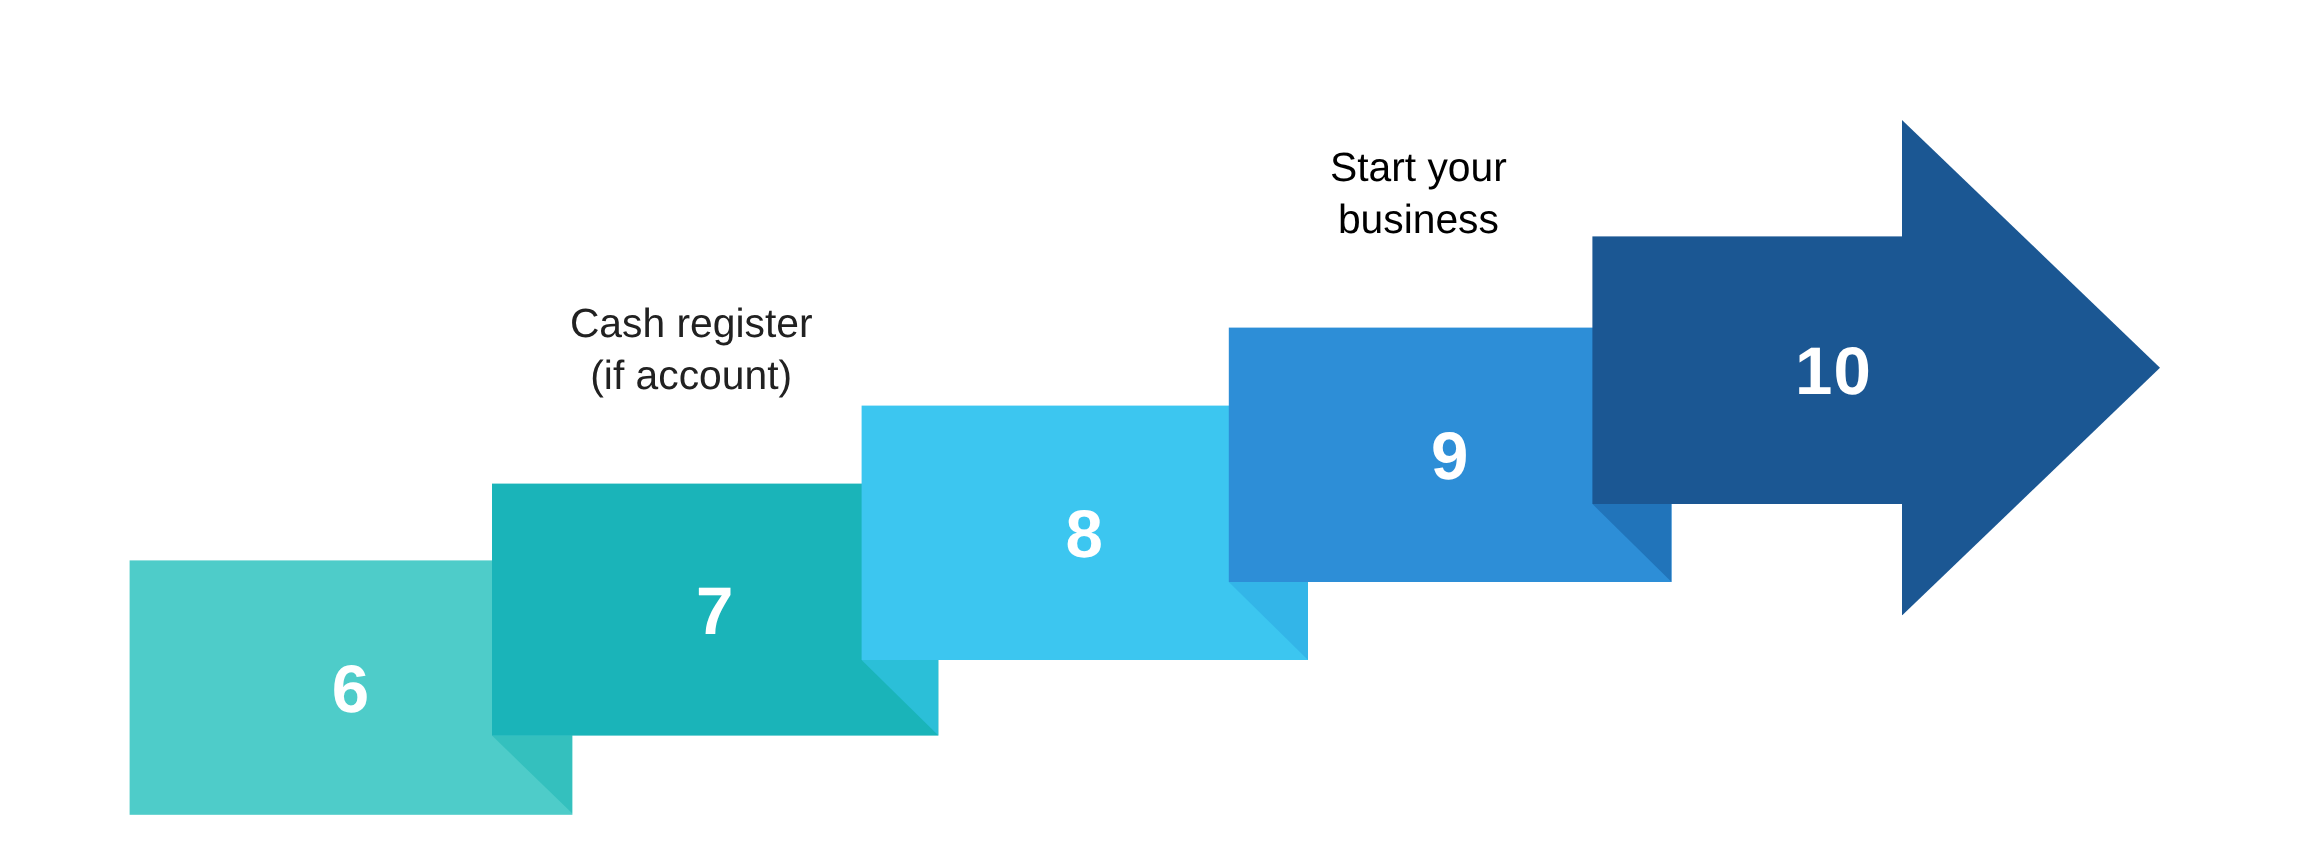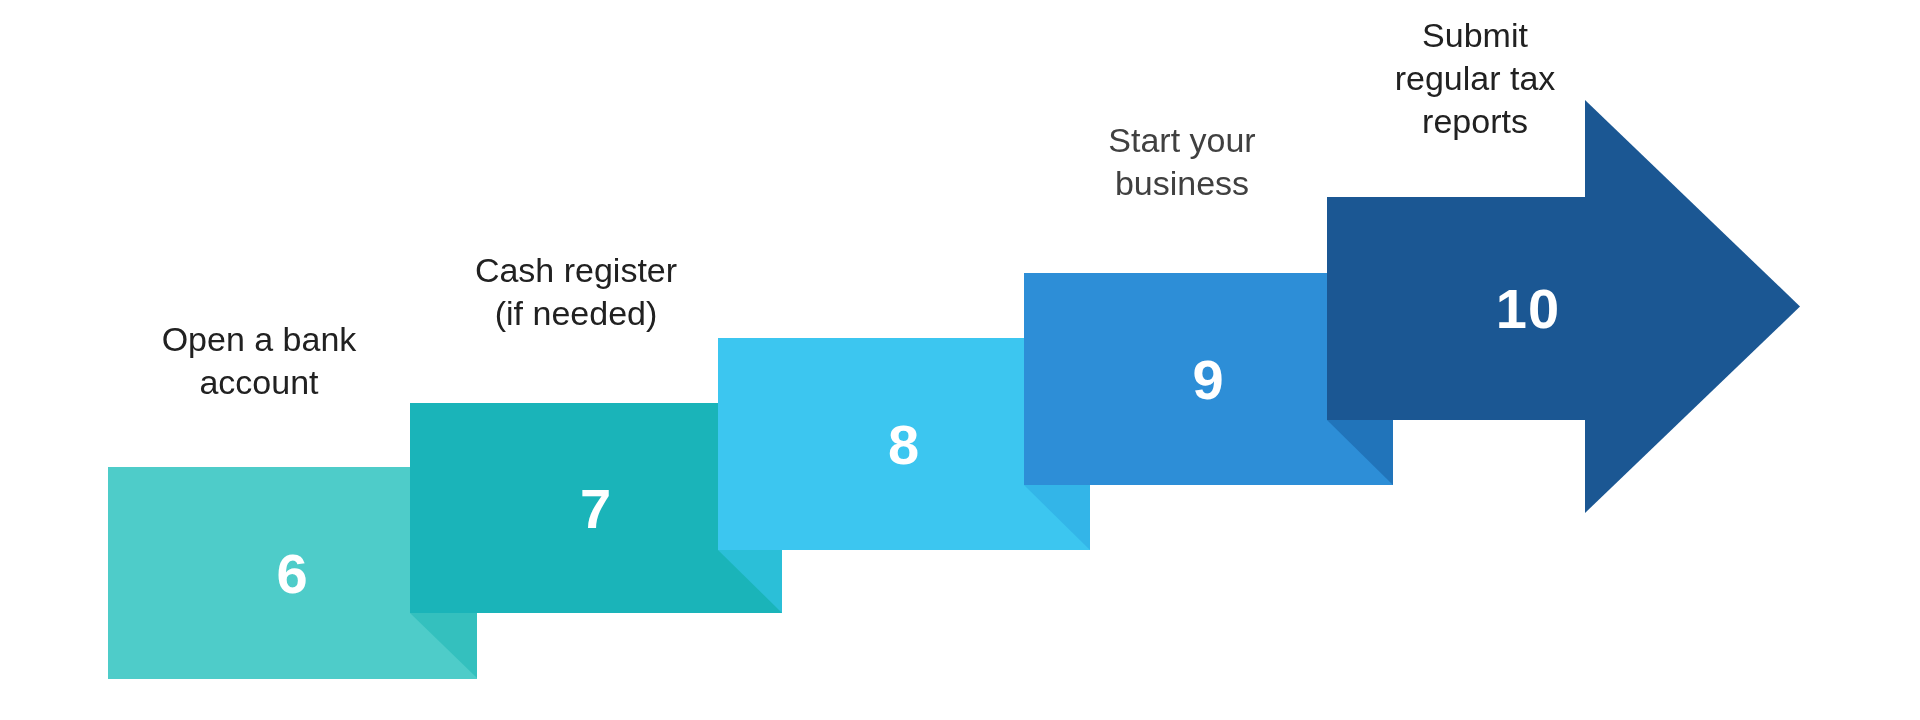--- a/index.html
+++ b/index.html
@@ -50,48 +50,43 @@
     font-size: 34px;
     line-height: 43px;
     font-weight: 400;
   }
 </style>
 </head>
 <body>
 
 <div class="diagram">
 
-  <div class="step-label" style="left: 259px; top: 318px; color: rgb(33, 33, 33);">Open a bank
-account</div>
   <div class="step-rect" style="left: 108px; top: 467px; width: 369px; height: 212px; background: rgb(78, 204, 201);">
     <span class="step-number" style="color: rgb(255, 255, 255);">6</span>
   </div>
 
   <div class="step-fold" style="left: 410px; top: 613px; width: 67px; height: 65px; background: rgb(52, 192, 190);"></div>
   <div class="step-label" style="left: 576px; top: 249px; color: rgb(33, 33, 33);">Cash register
-(if needed)</div>
+(if account)</div>
   <div class="step-rect" style="left: 410px; top: 403px; width: 372px; height: 210px; background: rgb(26, 180, 185);">
     <span class="step-number" style="color: rgb(255, 255, 255);">7</span>
   </div>
 
   <div class="step-fold" style="left: 718px; top: 550px; width: 64px; height: 63px; background: rgb(43, 191, 216);"></div>
   <div class="step-rect" style="left: 718px; top: 338px; width: 372px; height: 212px; background: rgb(60, 198, 240);">
     <span class="step-number" style="color: rgb(255, 255, 255);">8</span>
   </div>
 
   <div class="step-fold" style="left: 1024px; top: 485px; width: 66px; height: 65px; background: rgb(51, 181, 232);"></div>
-  <div class="step-label" style="left: 1182px; top: 119px; color: #404040; text-align: center;">Start your
+  <div class="step-label" style="left: 1182px; top: 119px; color: #000000; text-align: center;">Start your
 business</div>
   <div class="step-rect" style="left: 1024px; top: 273px; width: 369px; height: 212px; background: rgb(45, 142, 215);">
     <span class="step-number" style="color: rgb(255, 255, 255);">9</span>
   </div>
 
   <div class="step-fold" style="left: 1327px; top: 420px; width: 66px; height: 65px; background: rgb(33, 116, 186);"></div>
-  <div class="step-label" style="left: 1475px; top: 14px; color: rgb(33, 33, 33);">Submit
-regular tax
-reports</div>
   <div class="step-rect" style="left: 1327px; top: 197px; width: 258px; height: 223px; background: rgb(27, 87, 147);"></div>
   <div class="arrow-head" style="left: 1585px; top: 100px; width: 215px; height: 413px; background: rgb(27, 87, 147);"></div>
   <div class="num-wrap" style="left:1327px; top:197px; width:402px; height:223px;">
     <span class="step-number" style="color: rgb(255, 255, 255);">10</span>
   </div>
 
 </div>
 
 </body></html>

